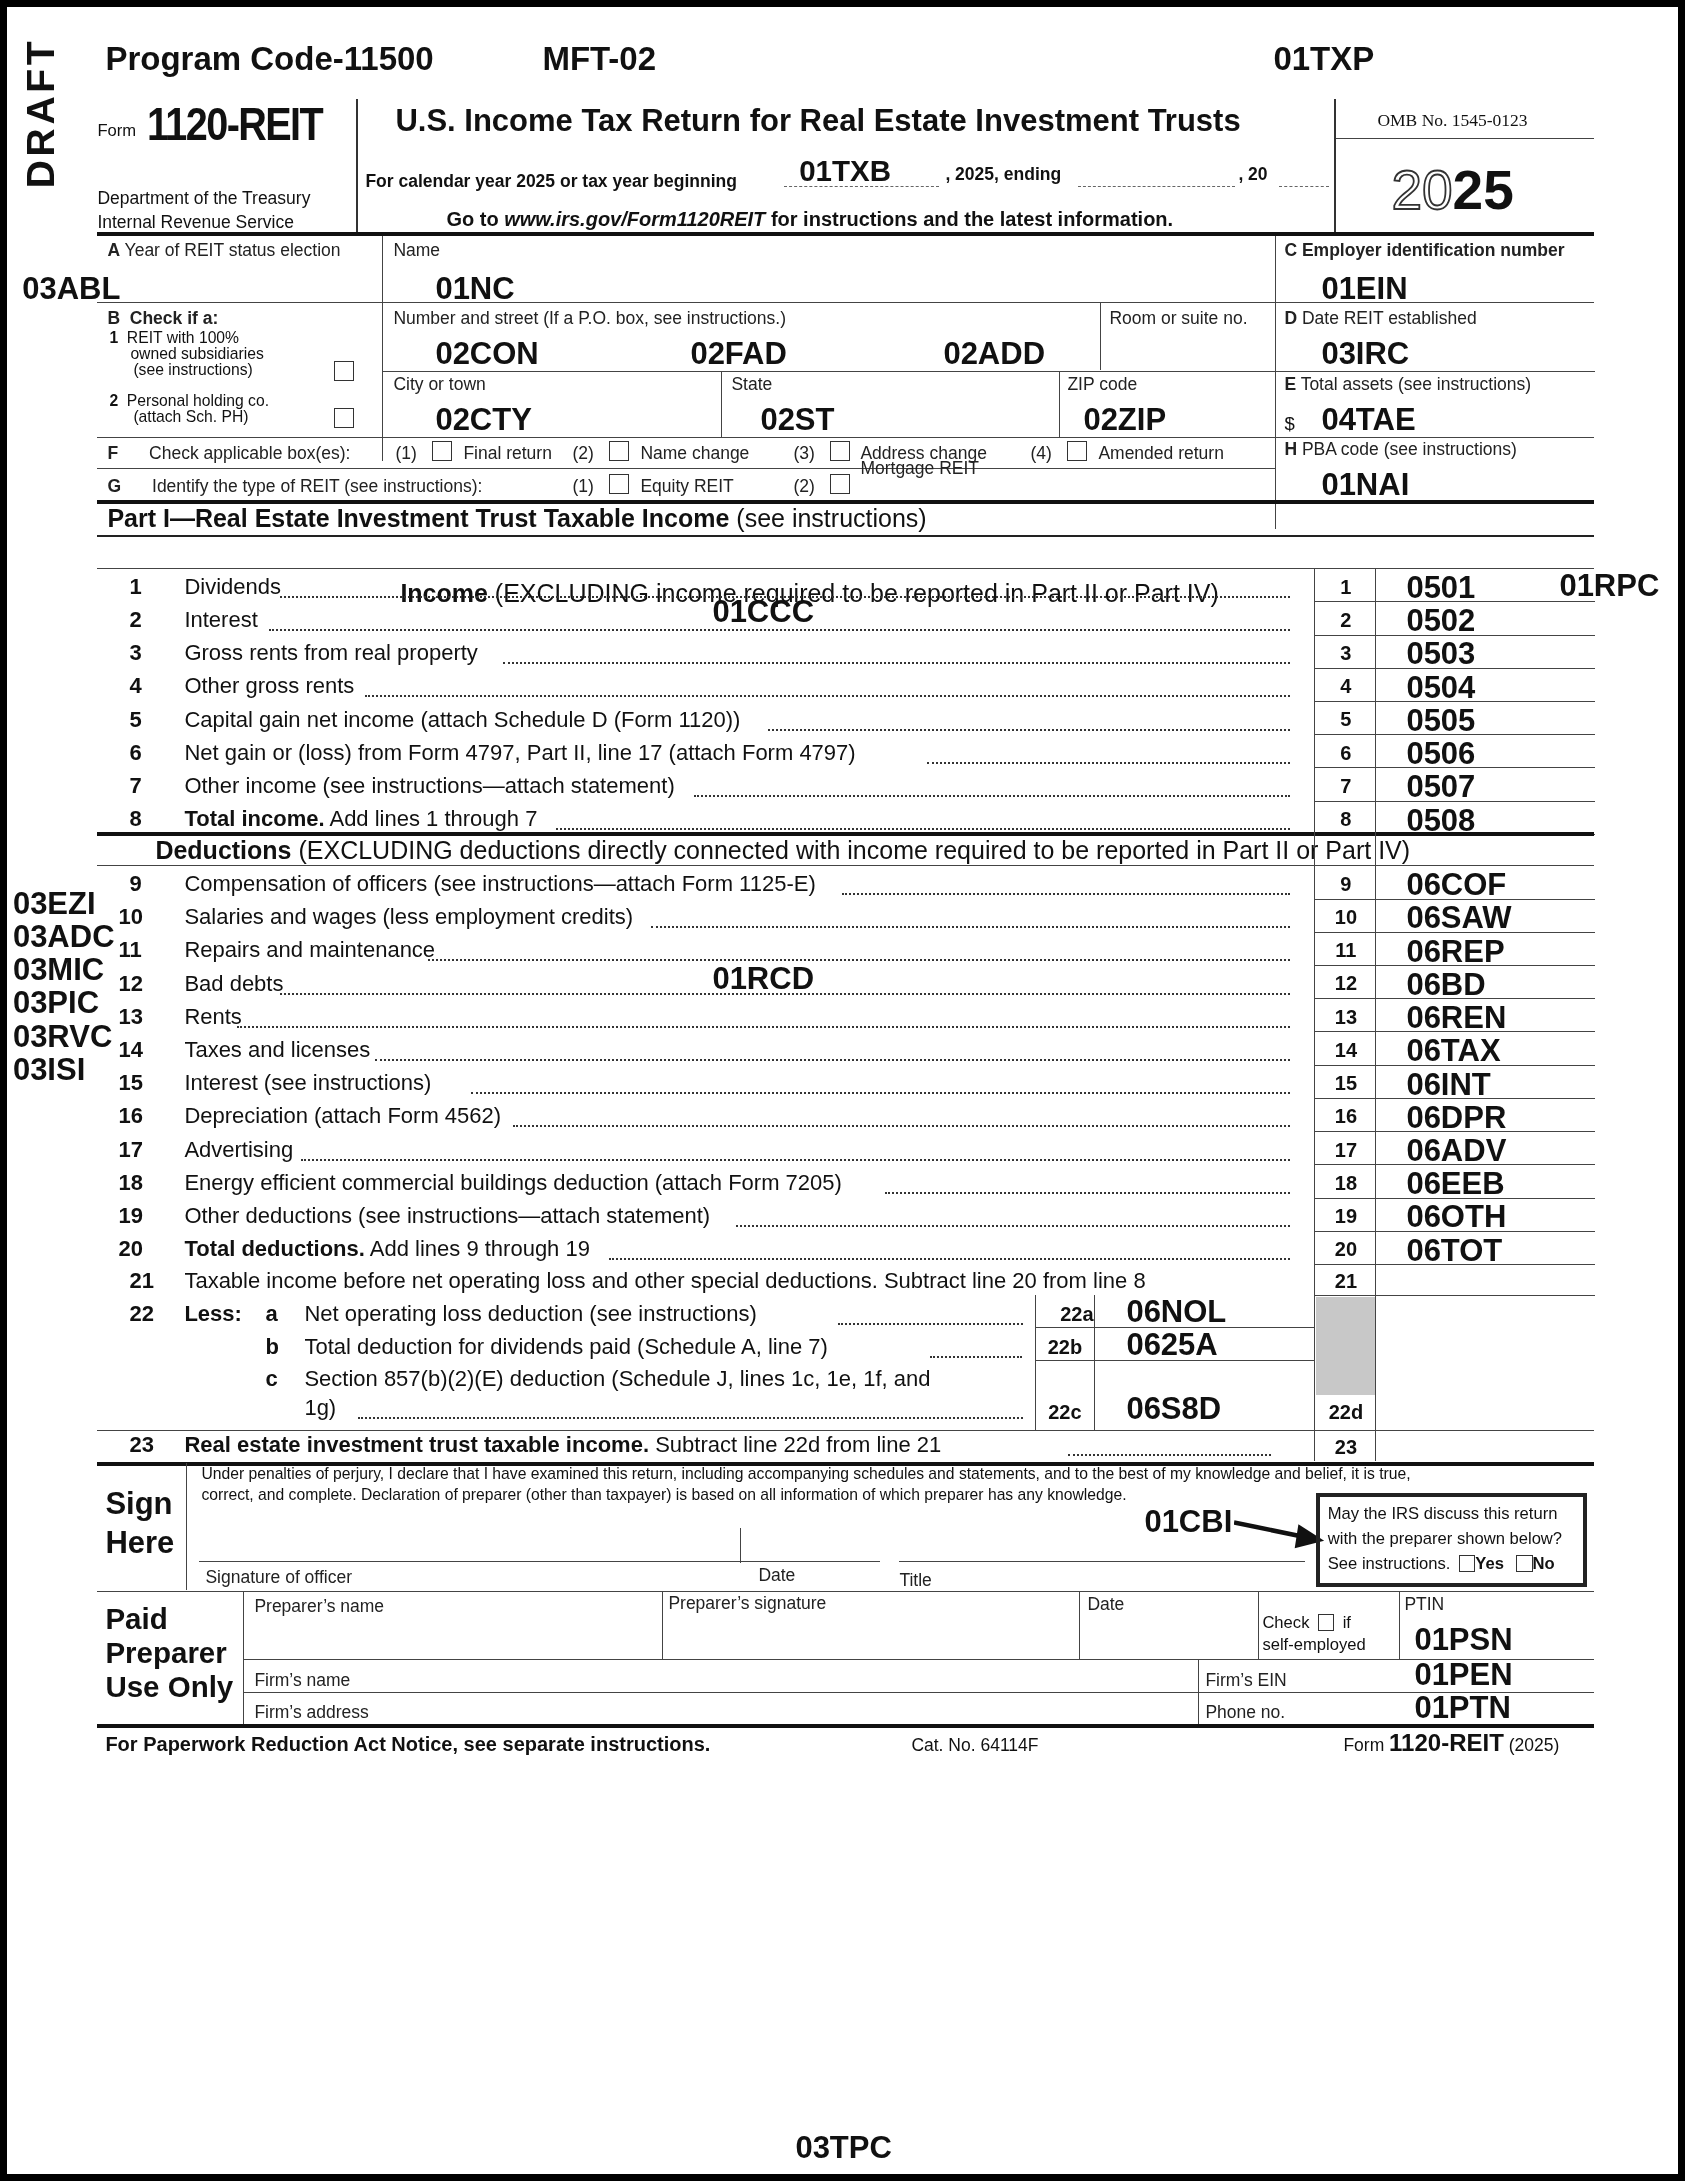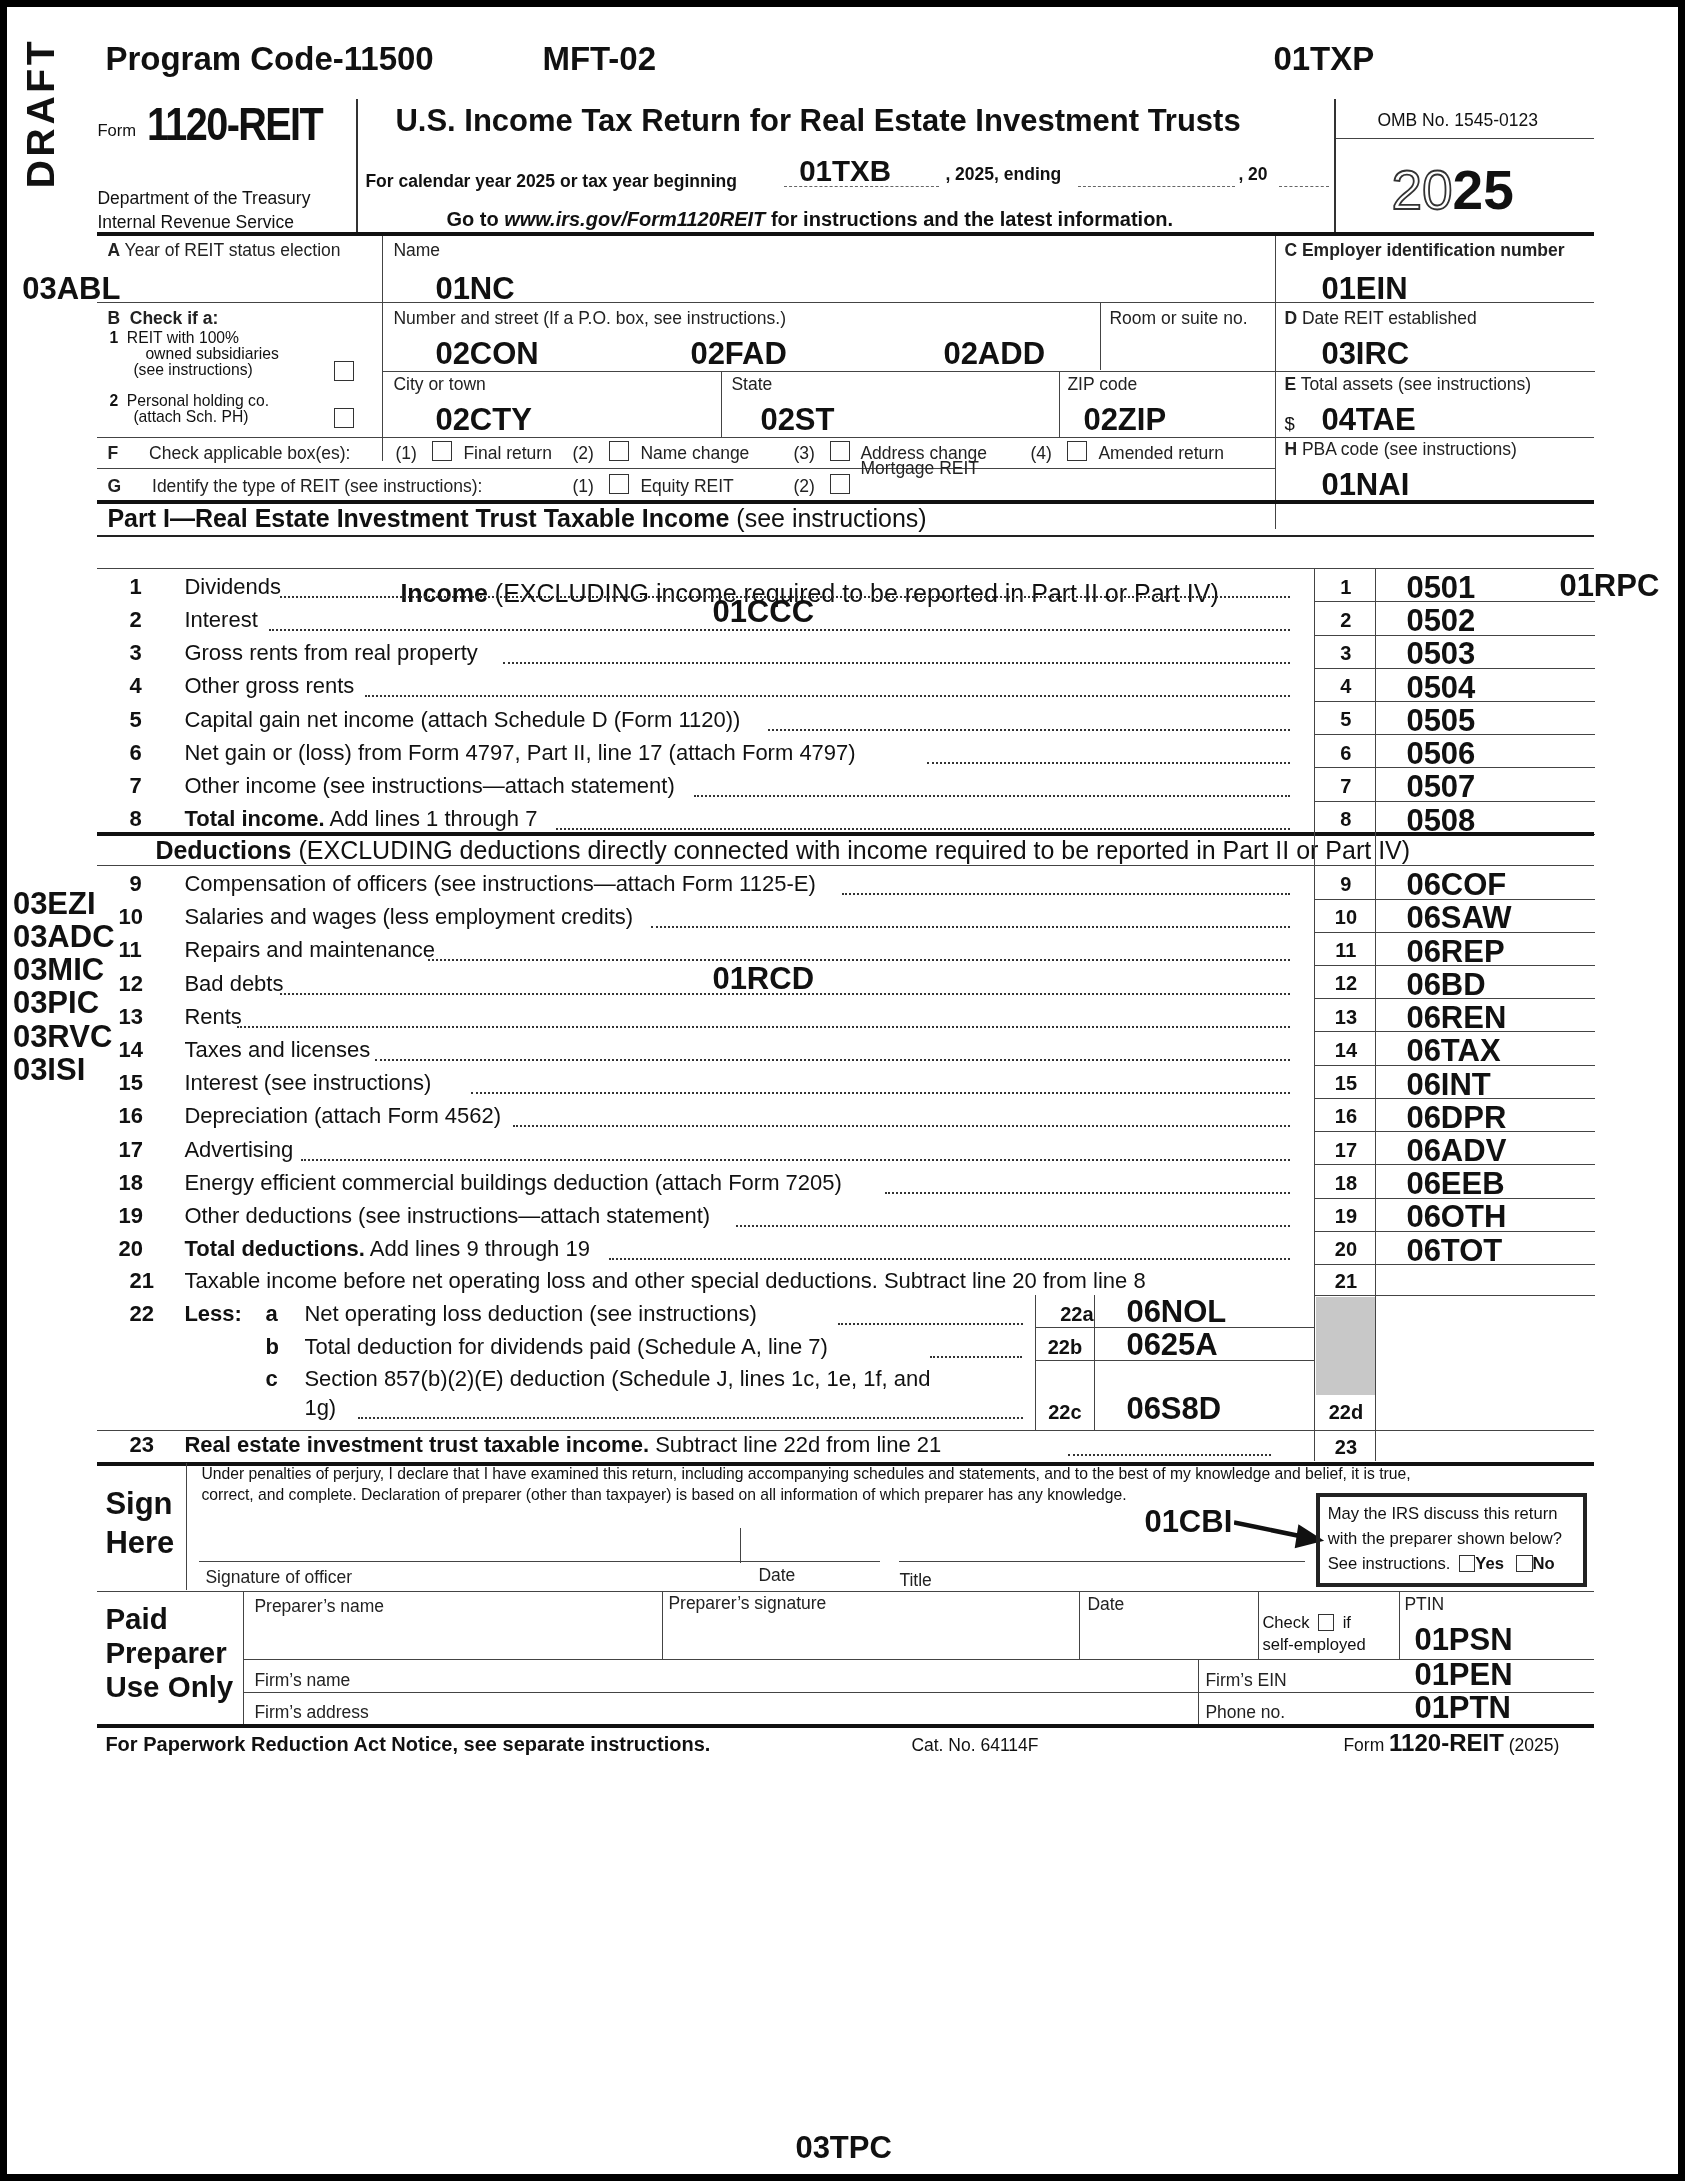--- a/index.html
+++ b/index.html
@@ -52,41 +52,41 @@
   </div>
   <div class="abs" style="left:938px;top:157px;font-size:17.5px;font-weight:bold;">, 2025, ending</div>
   <div class="abs" style="left:1071px;top:148px;width:157px;height:31px;border-bottom:0.9px dashed #666;"></div>
   <div class="abs" style="left:1231px;top:157px;font-size:17.5px;font-weight:bold;">, 20</div>
   <div class="abs" style="left:1272px;top:148px;width:50px;height:31px;border-bottom:0.9px dashed #666;"></div>
   <div class="abs" style="left:439px;top:201px;font-size:20px;font-weight:bold;">
     <span>Go to </span><i>www.irs.gov/Form1120REIT</i><span> for instructions and the latest information.</span>
   </div>
 
   <div class="vl" style="left:1327px;top:92px;height:133px;"></div>
-  <div class="abs" style="left:1370px;top:103px;font-size:17.5px;">OMB No. 1545-0123</div>
+  <div class="abs" style="left:1370px;top:103px;font-size:17.5px;font-family:Liberation Serif, serif;">OMB No. 1545-0123</div>
   <div class="hl thin" style="left:1329px;top:131px;width:258px;"></div>
   <div class="abs yr" style="left:1384px;top:151px;"><span class="o">20</span><span>25</span></div>
 
   <div class="hl thick" style="left:90px;top:225px;width:1497px;"></div>
 
   <div class="abs lbl" style="left:100px;top:233px;"><b>A</b> <span>Year of REIT status election</span></div>
   <div class="abs code" style="left:14.8px;top:264px;">03ABL</div>
   <div class="vl thin" style="left:375px;top:229px;height:225px;"></div>
   <div class="abs lbl" style="left:386px;top:233px;">Name</div>
   <div class="abs code" style="left:428px;top:264px;">01NC</div>
   <div class="vl thin" style="left:1268px;top:229px;height:293px;"></div>
   <div class="abs lbl" style="left:1277px;top:233px;font-weight:bold;"><span>C</span> <span>Employer identification number</span></div>
   <div class="abs code" style="left:1314px;top:264px;">01EIN</div>
 
   <div class="hl thin" style="left:90px;top:295px;width:1497px;"></div>
 
   <div class="abs lbl" style="left:100px;top:301px;font-weight:bold;"><span>B</span>&nbsp; <span>Check if a:</span></div>
   <div class="abs" style="left:102px;top:323px;font-size:15.7px;line-height:15.7px;">
     <b>1</b>&nbsp; <span>REIT with 100%</span><br>
-    <span style="margin-left:36px">owned subsidiaries</span><br>
+    <span style="margin-left:21px">owned subsidiaries</span><br>
     <span style="margin-left:24px">(see instructions)</span>
   </div>
   <div class="cb" style="left:327px;top:354px;"></div>
   <div class="abs" style="left:102px;top:386px;font-size:15.7px;line-height:15.7px;">
     <b>2</b>&nbsp; <span>Personal holding co.</span><br>
     <span style="margin-left:24px">(attach Sch. PH)</span>
   </div>
   <div class="cb" style="left:327px;top:401px;"></div>
 
   <div class="abs lbl" style="left:386px;top:301px;">Number and street (If a P.O. box, see instructions.)</div>

